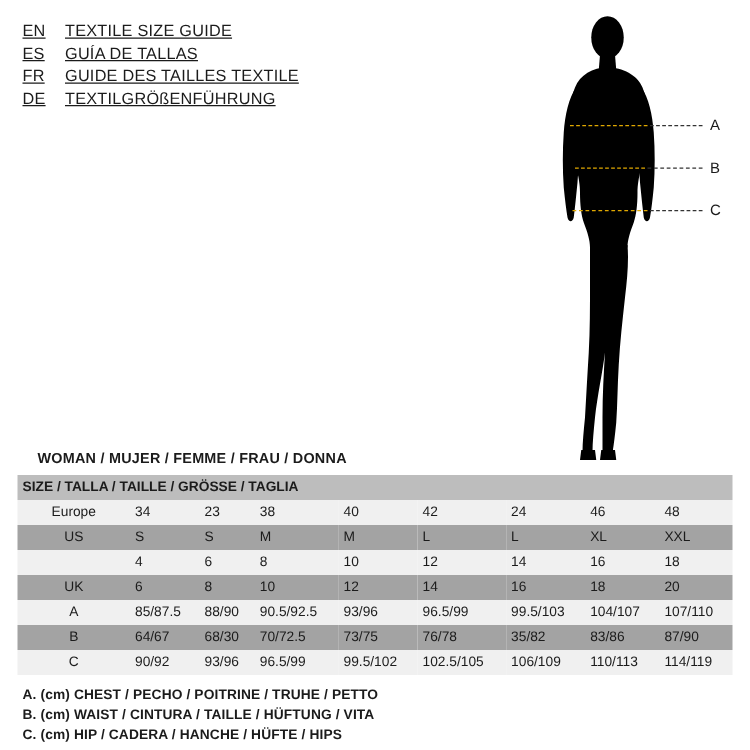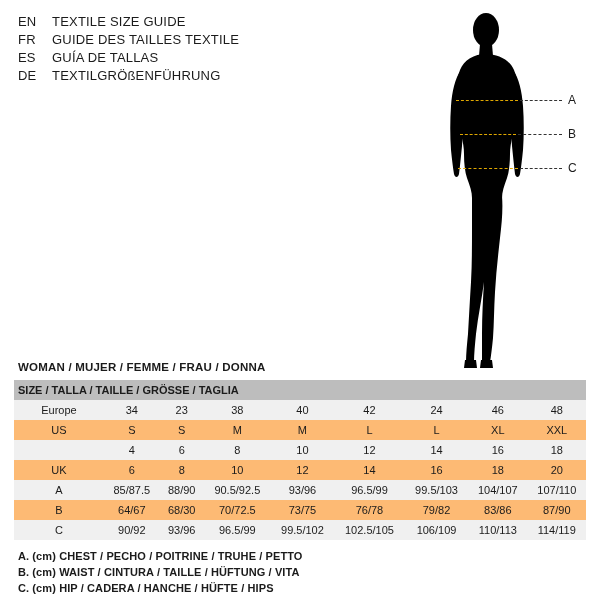--- a/index.html
+++ b/index.html
@@ -23,24 +23,25 @@
 
   
   .lang-block {
     position: absolute;
     left: 18px;
     top: 14px;
     width: 300px;
   }
   .lang-row {
     display: flex;
-    align-items: flex-start;
+    align-items: flex-end;
     height: 18px;
     font-size: 13px;
     letter-spacing: 0.2px;
+    text-decoration: underline;
   }
   .lang-code {
     width: 34px;
     flex: 0 0 34px;
     color: #1b1b1b;
   }
   .lang-text {
     color: #1b1b1b;
     white-space: nowrap;
   }
@@ -71,21 +72,21 @@
   .measure-label {
     position: absolute;
     font-size: 12px;
     color: #1b1b1b;
     font-family: "Liberation Sans", sans-serif;
   }
 
   
   .woman-title {
     position: absolute;
-    left: 18px;
+    left: 30px;
     top: 361px;
     font-size: 11.5px;
     font-weight: bold;
     letter-spacing: 0.2px;
     color: #1b1b1b;
   }
   table.size-table {
     position: absolute;
     left: 14px;
     top: 380px;
@@ -98,23 +99,23 @@
     height: 16px;
     color: #1b1b1b;
     white-space: nowrap;
   }
   .row-head td {
     background: #bdbdbd;
     font-weight: bold;
     font-size: 11px;
   }
   .row-light td { background: #f0f0f0; }
-  .row-dark td { background: #fdba74; }
+  .row-dark td { background: #a3a3a3; }
   .col-label { width: 82px; text-align: center; padding-left: 6px; }
-  .cell { text-align: center; }
+  .cell { text-align: left; }
 
   
   .legend {
     position: absolute;
     left: 18px;
     top: 548px;
     width: 560px;
   }
   .legend-row {
     font-size: 11px;
@@ -128,26 +129,26 @@
 <body>
 
 <div class="page">
 
   <div class="lang-block">
     <div class="lang-row">
       <span class="lang-code">EN</span>
       <span class="lang-text">TEXTILE SIZE GUIDE</span>
     </div>
     <div class="lang-row">
+      <span class="lang-code">ES</span>
+      <span class="lang-text">GUÍA DE TALLAS</span>
+    </div>
+    <div class="lang-row">
       <span class="lang-code">FR</span>
       <span class="lang-text">GUIDE DES TAILLES TEXTILE</span>
-    </div>
-    <div class="lang-row">
-      <span class="lang-code">ES</span>
-      <span class="lang-text">GUÍA DE TALLAS</span>
     </div>
     <div class="lang-row">
       <span class="lang-code">DE</span>
       <span class="lang-text">TEXTILGRÖßENFÜHRUNG</span>
     </div>
   </div>
 
   <div class="figure-wrap">
     <svg class="figure-svg" width="175" height="370" viewBox="0 0 175 370">
       <g fill="#000000">
@@ -285,21 +286,21 @@
         <td class="cell">107/110</td>
       </tr>
 
       <tr class="row-dark">
         <td class="col-label">B</td>
         <td class="cell">64/67</td>
         <td class="cell">68/30</td>
         <td class="cell">70/72.5</td>
         <td class="cell">73/75</td>
         <td class="cell">76/78</td>
-        <td class="cell">79/82</td>
+        <td class="cell">35/82</td>
         <td class="cell">83/86</td>
         <td class="cell">87/90</td>
       </tr>
 
       <tr class="row-light">
         <td class="col-label">C</td>
         <td class="cell">90/92</td>
         <td class="cell">93/96</td>
         <td class="cell">96.5/99</td>
         <td class="cell">99.5/102</td>

